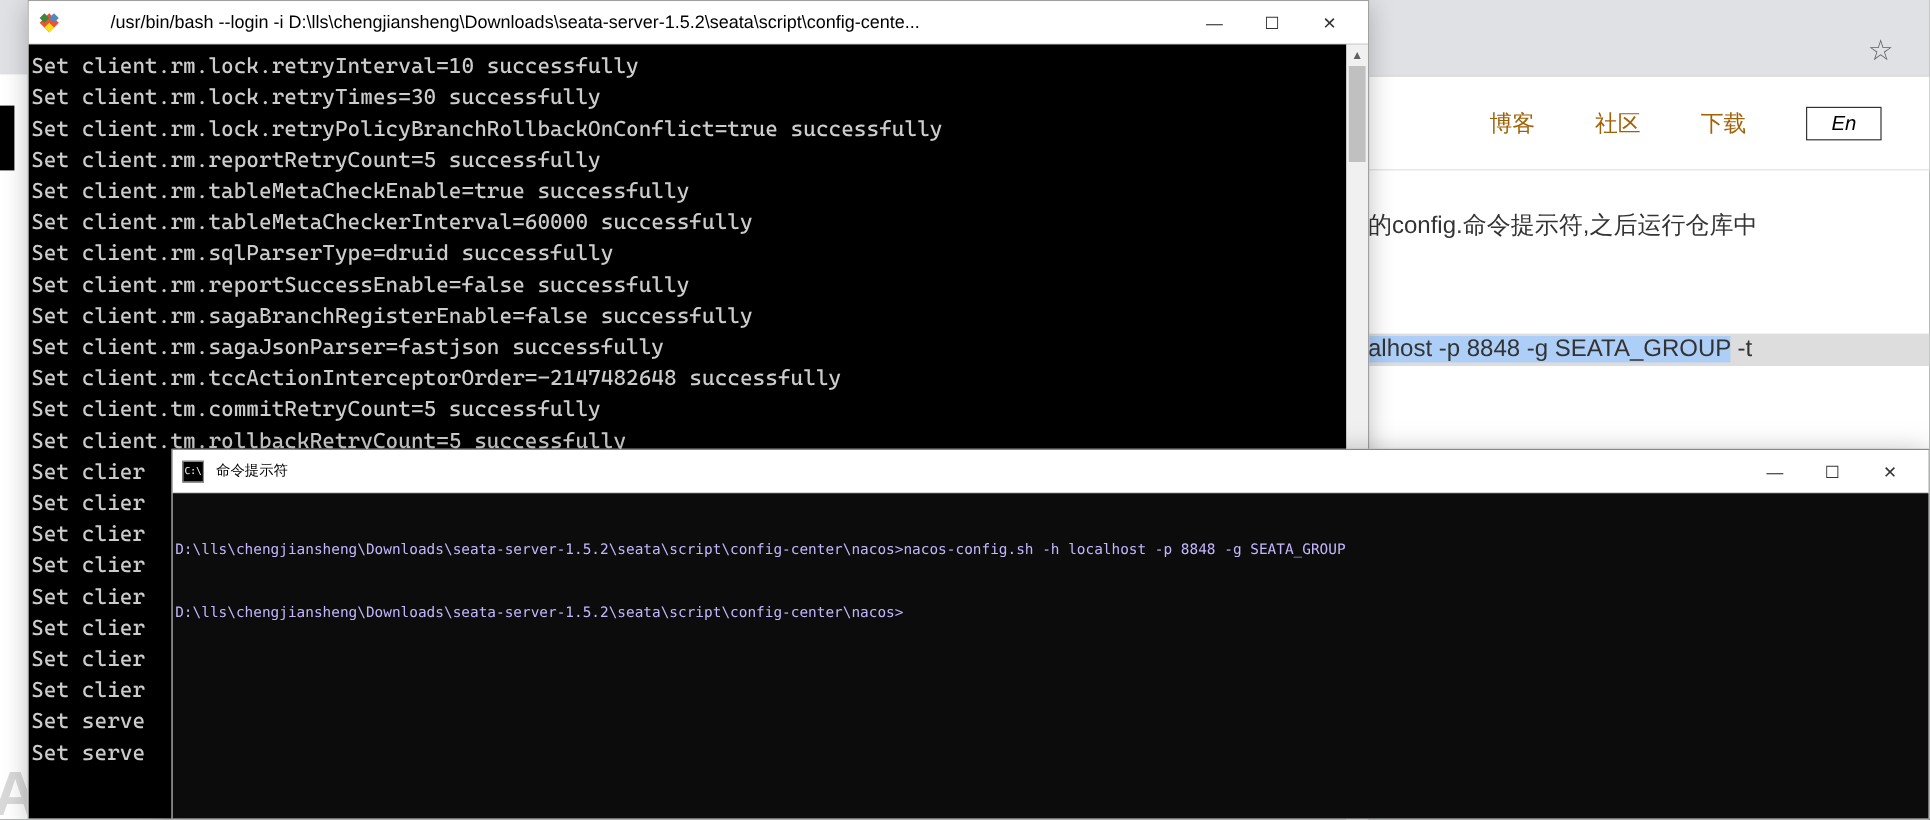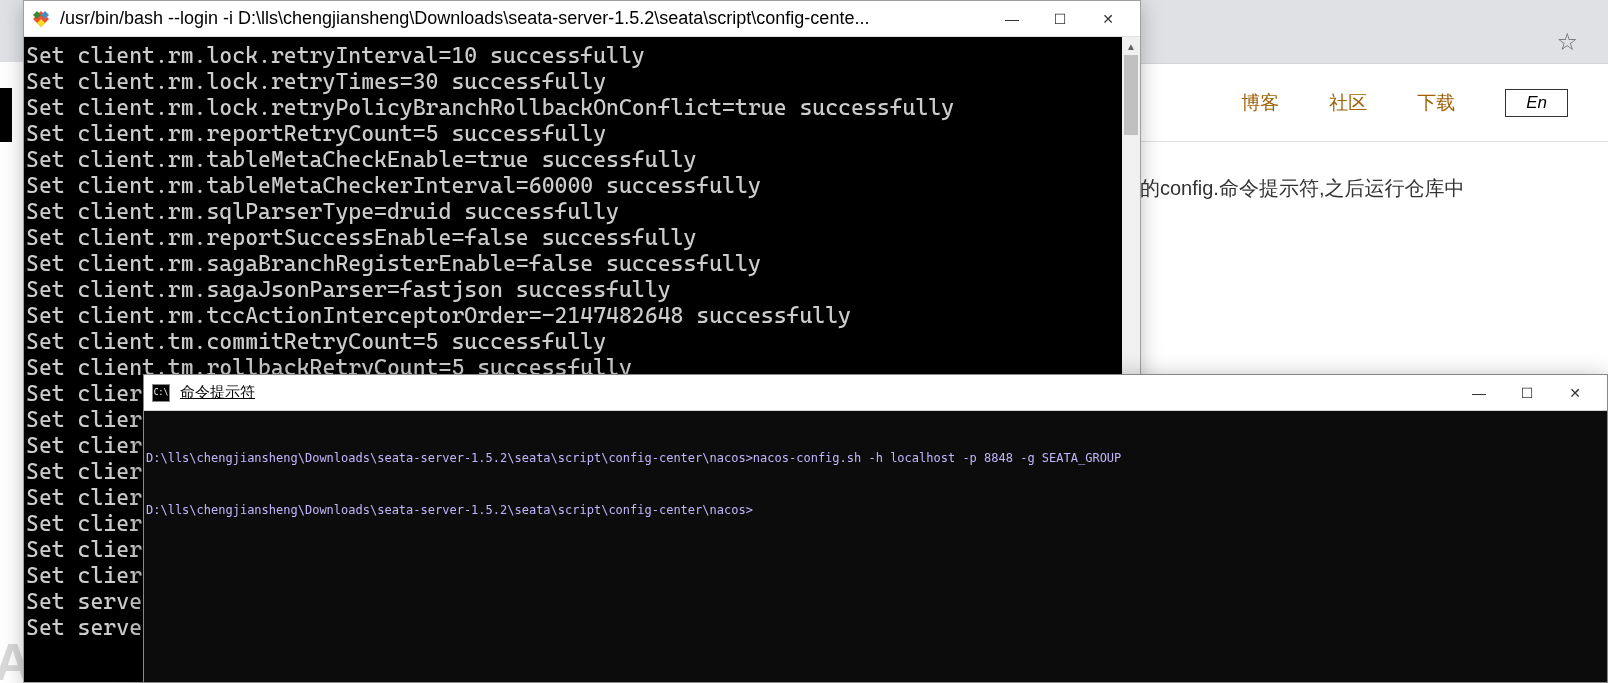--- a/index.html
+++ b/index.html
@@ -104,46 +104,47 @@
       align-items: center;
       padding: 0 8px;
       border-bottom: 1px solid #e0e0e0;
     }
     .bash-icon {
       width: 18px; height: 18px;
       margin-right: 10px;
     }
     .bash-title {
       flex: 1;
-      font-size: 18px;
+      font-size: 15px;
       color: #000;
       white-space: nowrap;
       overflow: hidden;
       text-overflow: ellipsis;
+      margin-left: 32px;
     }
     .win-controls {
       display: flex;
       gap: 0;
     }
     .win-btn {
       width: 48px;
       height: 34px;
       display: flex;
       align-items: center;
       justify-content: center;
       cursor: pointer;
       font-size: 14px;
       color: #333;
     }
     .bash-body {
       flex: 1;
       background: #000;
       color: #ccc;
       font-family: "Consolas", "Cascadia Mono", monospace;
-      font-size: 22px;
+      font-size: 18px;
       line-height: 26px;
       padding: 6px 2px;
       overflow: hidden;
       position: relative;
       white-space: pre;
     }
     .bash-scrollbar {
       position: absolute;
       top: 36px;
       right: 0;
@@ -232,23 +233,22 @@
       display: inline-flex;
       align-items: center;
       justify-content: center;
       font-size: 8px;
       color: #fff;
       border: 1px solid #888;
       font-family: monospace;
     }
     .cmd-title {
       flex: 1;
-      font-size: 15px;
+      font-size: 12px;
       color: #000;
-      text-decoration: underline;
     }
     .cmd-body {
       flex: 1;
       background: #0c0c0c;
       color: #c4b5fd;
       font-family: "NSimSun", "SimSun", "Consolas", monospace;
       font-size: 12px;
       line-height: 26px;
       padding: 34px 2px 6px;
       overflow: hidden;
@@ -265,20 +265,21 @@
   </div>
   <div class="nav-bar">
     <span class="nav-item">博客</span>
     <span class="nav-item">社区</span>
     <span class="nav-item">下载</span>
     <span class="lang-box">En</span>
   </div>
   <div class="content-area">
     <div class="content-p1">的config.命令提示符,之后运行仓库中</div>
   </div>
+  <div class="content-cmd"><span class="selected">alhost -p 8848 -g SEATA_GROUP</span><span> -t</span></div>
 </div>
 
 <div class="watermark-left">
   <div class="watermark-bar"></div>
   <div class="watermark-text">TA</div>
 </div>
 
 <div class="bash-window">
   <div class="bash-titlebar">
     <span class="bash-icon">

